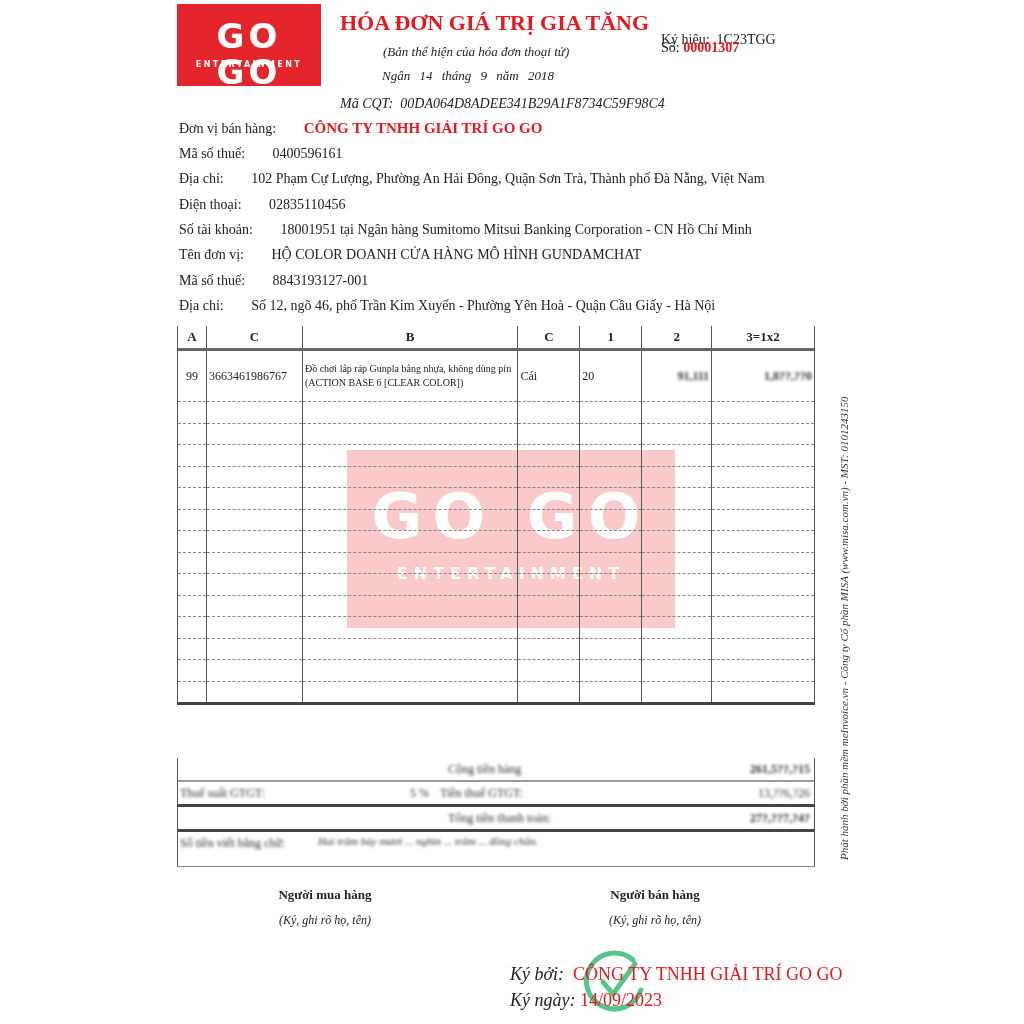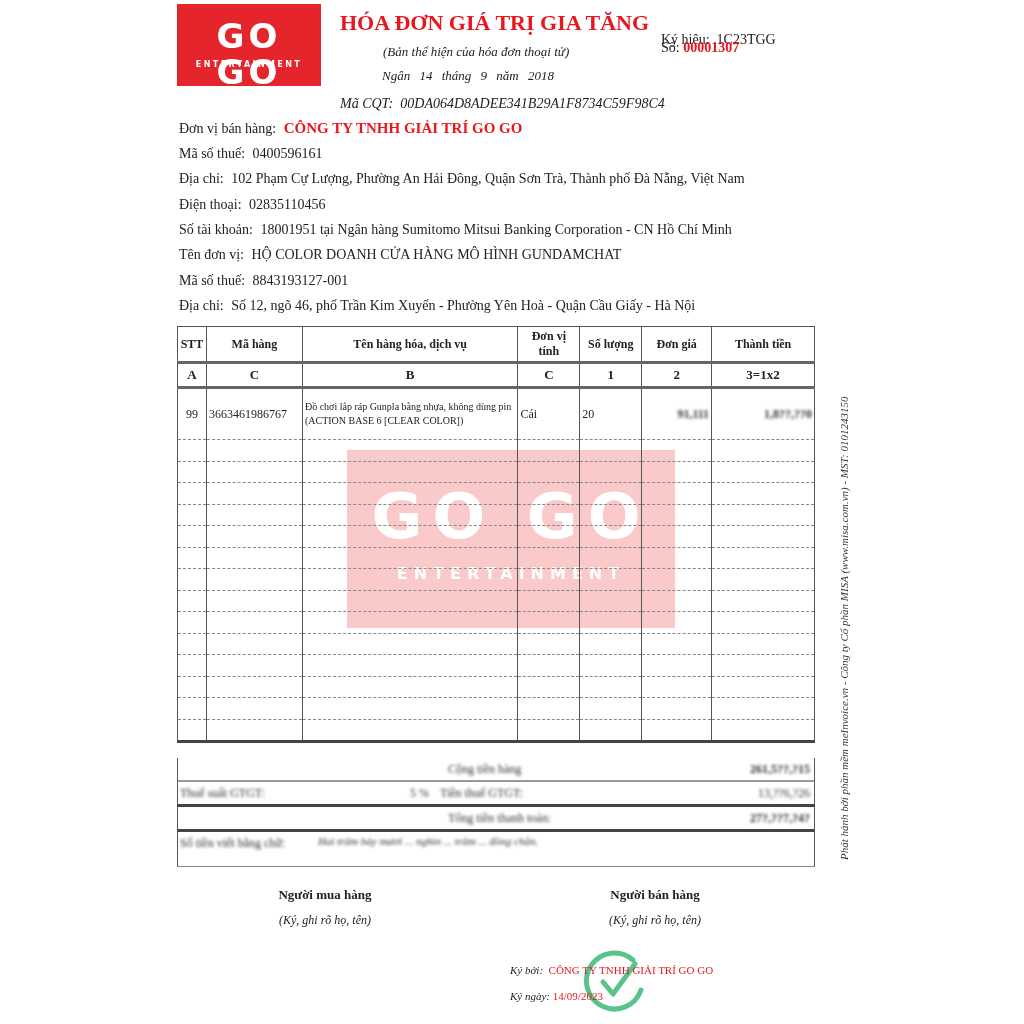--- a/index.html
+++ b/index.html
@@ -12,21 +12,21 @@
   .logo .small { position:absolute; left:0; right:0; top:56px; text-align:center; color:#fff;
      font-family:"DejaVu Sans", sans-serif; font-weight:bold; font-size:8px; letter-spacing:2.4px; }
   .title { left:340px; top:10px; font-size:22px; font-weight:bold; color:#e8161e; white-space:nowrap; }
   .subtitle { left:383px; top:44px; font-size:13px; font-style:italic; white-space:nowrap; }
   .date { left:382px; top:68px; font-size:13px; font-style:italic; white-space:nowrap; word-spacing:6px; }
   .serial { left:661px; top:32px; font-size:14px; white-space:nowrap; }
   .number { left:661px; top:40px; font-size:14px; white-space:nowrap;text-align:center; }
   .number .red { color:#e8161e; font-weight:bold; }
   .cqt { left:340px; top:96px; font-size:14px; font-style:italic; white-space:nowrap; }
   .info { left:179px; font-size:14px; white-space:nowrap; }
-  .info .lbl { margin-right:4px; }
+  .info .lbl { margin-right:24px; }
   .seller-name { color:#e8161e; font-weight:bold; font-size:15px; }
   table.inv { position:absolute; left:177px; top:326px; width:638px; border-collapse:collapse; font-size:12px; }
   table.inv td, table.inv th { border-left:1.5px solid #555; border-right:1.5px solid #555; padding:0 2px; }
   table.inv th { font-weight:bold; height:34px; text-align:center; border-top:1.5px solid #555; border-bottom:3px solid #666; }
   table.inv tr.idx td { font-weight:bold; text-align:center; height:22px; border-bottom:3px solid #666; font-size:13px; }
   table.inv tr.item td { height:50px; vertical-align:middle; border-bottom:1px dashed #888; }
   table.inv tr.empty td { height:20.5px; border-bottom:1px dashed #888; }
   table.inv tr.empty:last-child td { border-bottom:3px solid #444; }
   .blur { filter:blur(1.6px); color:#333; font-weight:bold; }
   .totals { position:absolute; left:177px; top:758px; width:638px; font-size:12px; }
@@ -34,21 +34,21 @@
   .trow.thick { border-bottom:3px solid #444; }
   .trow span { position:absolute; top:4px; white-space:nowrap; }
   .words { position:relative; height:34px; border-left:1.5px solid #555; border-right:1.5px solid #555; border-bottom:1.5px solid #888; font-size:11px; }
   .watermark { left:347px; top:450px; width:328px; height:178px; background:rgba(240,80,80,0.3); }
   .watermark .wbig { position:absolute; left:0; right:0; top:34px; text-align:center; color:#fff;
      font-family:"DejaVu Sans", sans-serif; font-weight:bold; font-size:62px; letter-spacing:10px; line-height:66px; }
   .watermark .wsmall { position:absolute; left:0; right:0; top:114px; text-align:center; color:#fff;
      font-family:"DejaVu Sans", sans-serif; font-weight:bold; font-size:16px; letter-spacing:6px; }
   .sig-h { font-size:13px; font-weight:bold; white-space:nowrap; text-align:center; width:200px; }
   .sig-s { font-size:12px; font-style:italic; white-space:nowrap; text-align:center; width:200px; }
-  .signed { font-size:11px; white-space:nowrap; }
+  .signed { font-size:18px; white-space:nowrap; }
   .signed i { color:#222; }
   .signed .red { color:#e8161e; }
   .vertical { left:838px; top:860px; transform-origin:0 0; transform:rotate(-90deg); font-size:11px; font-style:italic; white-space:nowrap; color:#333; }
   .check { left:583px; top:950px; width:66px; height:66px; }
 </style>
 </head>
 <body>
 
 <div class="abs logo">
   <div class="big">GO GO</div>
@@ -121,29 +121,20 @@
   <colgroup>
     <col style="width:29px">
       <col style="width:96px">
       <col style="width:216px">
     <col style="width:62px">
       <col style="width:62px">
       <col style="width:70px">
       <col style="width:103px">
   </colgroup>
   <tbody>
-      <tr>
-    <th>STT</th>
-    <th>Mã hàng</th>
-    <th>Tên hàng hóa, dịch vụ</th>
-    <th>Đơn vị tính</th>
-    <th>Số lượng</th>
-    <th>Đơn giá</th>
-    <th>Thành tiền</th>
-  </tr>
   <tr class="idx">
     <td>A</td>
     <td>C</td>
     <td>B</td>
     <td>C</td>
     <td>1</td>
     <td>2</td>
     <td>3=1x2</td>
   </tr>
   <tr class="item">

